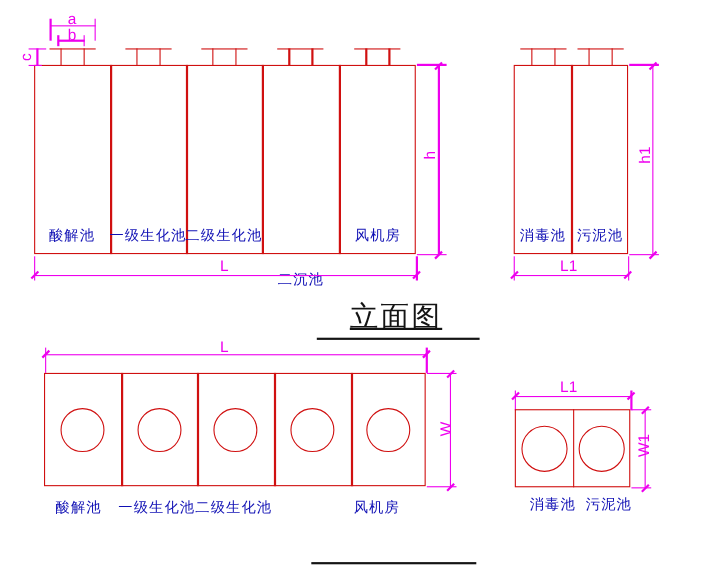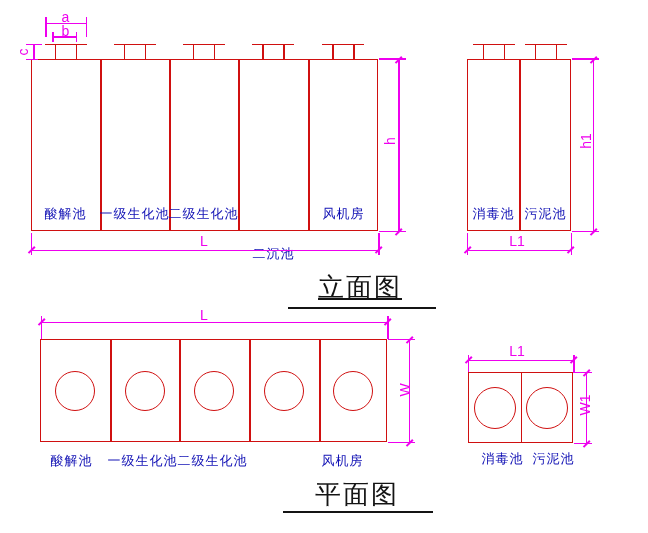--- a/index.html
+++ b/index.html
@@ -178,16 +178,15 @@
     <div class="dhl" style="left:574px;top:442.5px;width:18px;"></div>
     <div class="dvl" style="left:585.5px;top:372px;height:71px;"></div>
     <div class="tick" style="left:581.8px;top:371.5px;"></div>
     <div class="tick" style="left:581.8px;top:442.5px;"></div>
     <div class="dimtxt rot" style="left:572px;top:398px;width:26px;">W1</div>
 
     <div class="lbl" style="left:478px;top:451px;width:49px;">消毒池</div>
     <div class="lbl" style="left:529px;top:451px;width:49px;">污泥池</div>
   </div>
 
-  <div class="title" style="left:307px;top:480px;width:100px;">平面图</div>
   <div class="khl" style="left:283px;top:511px;width:150px;"></div>
 
 </div>
 
 </body></html>

